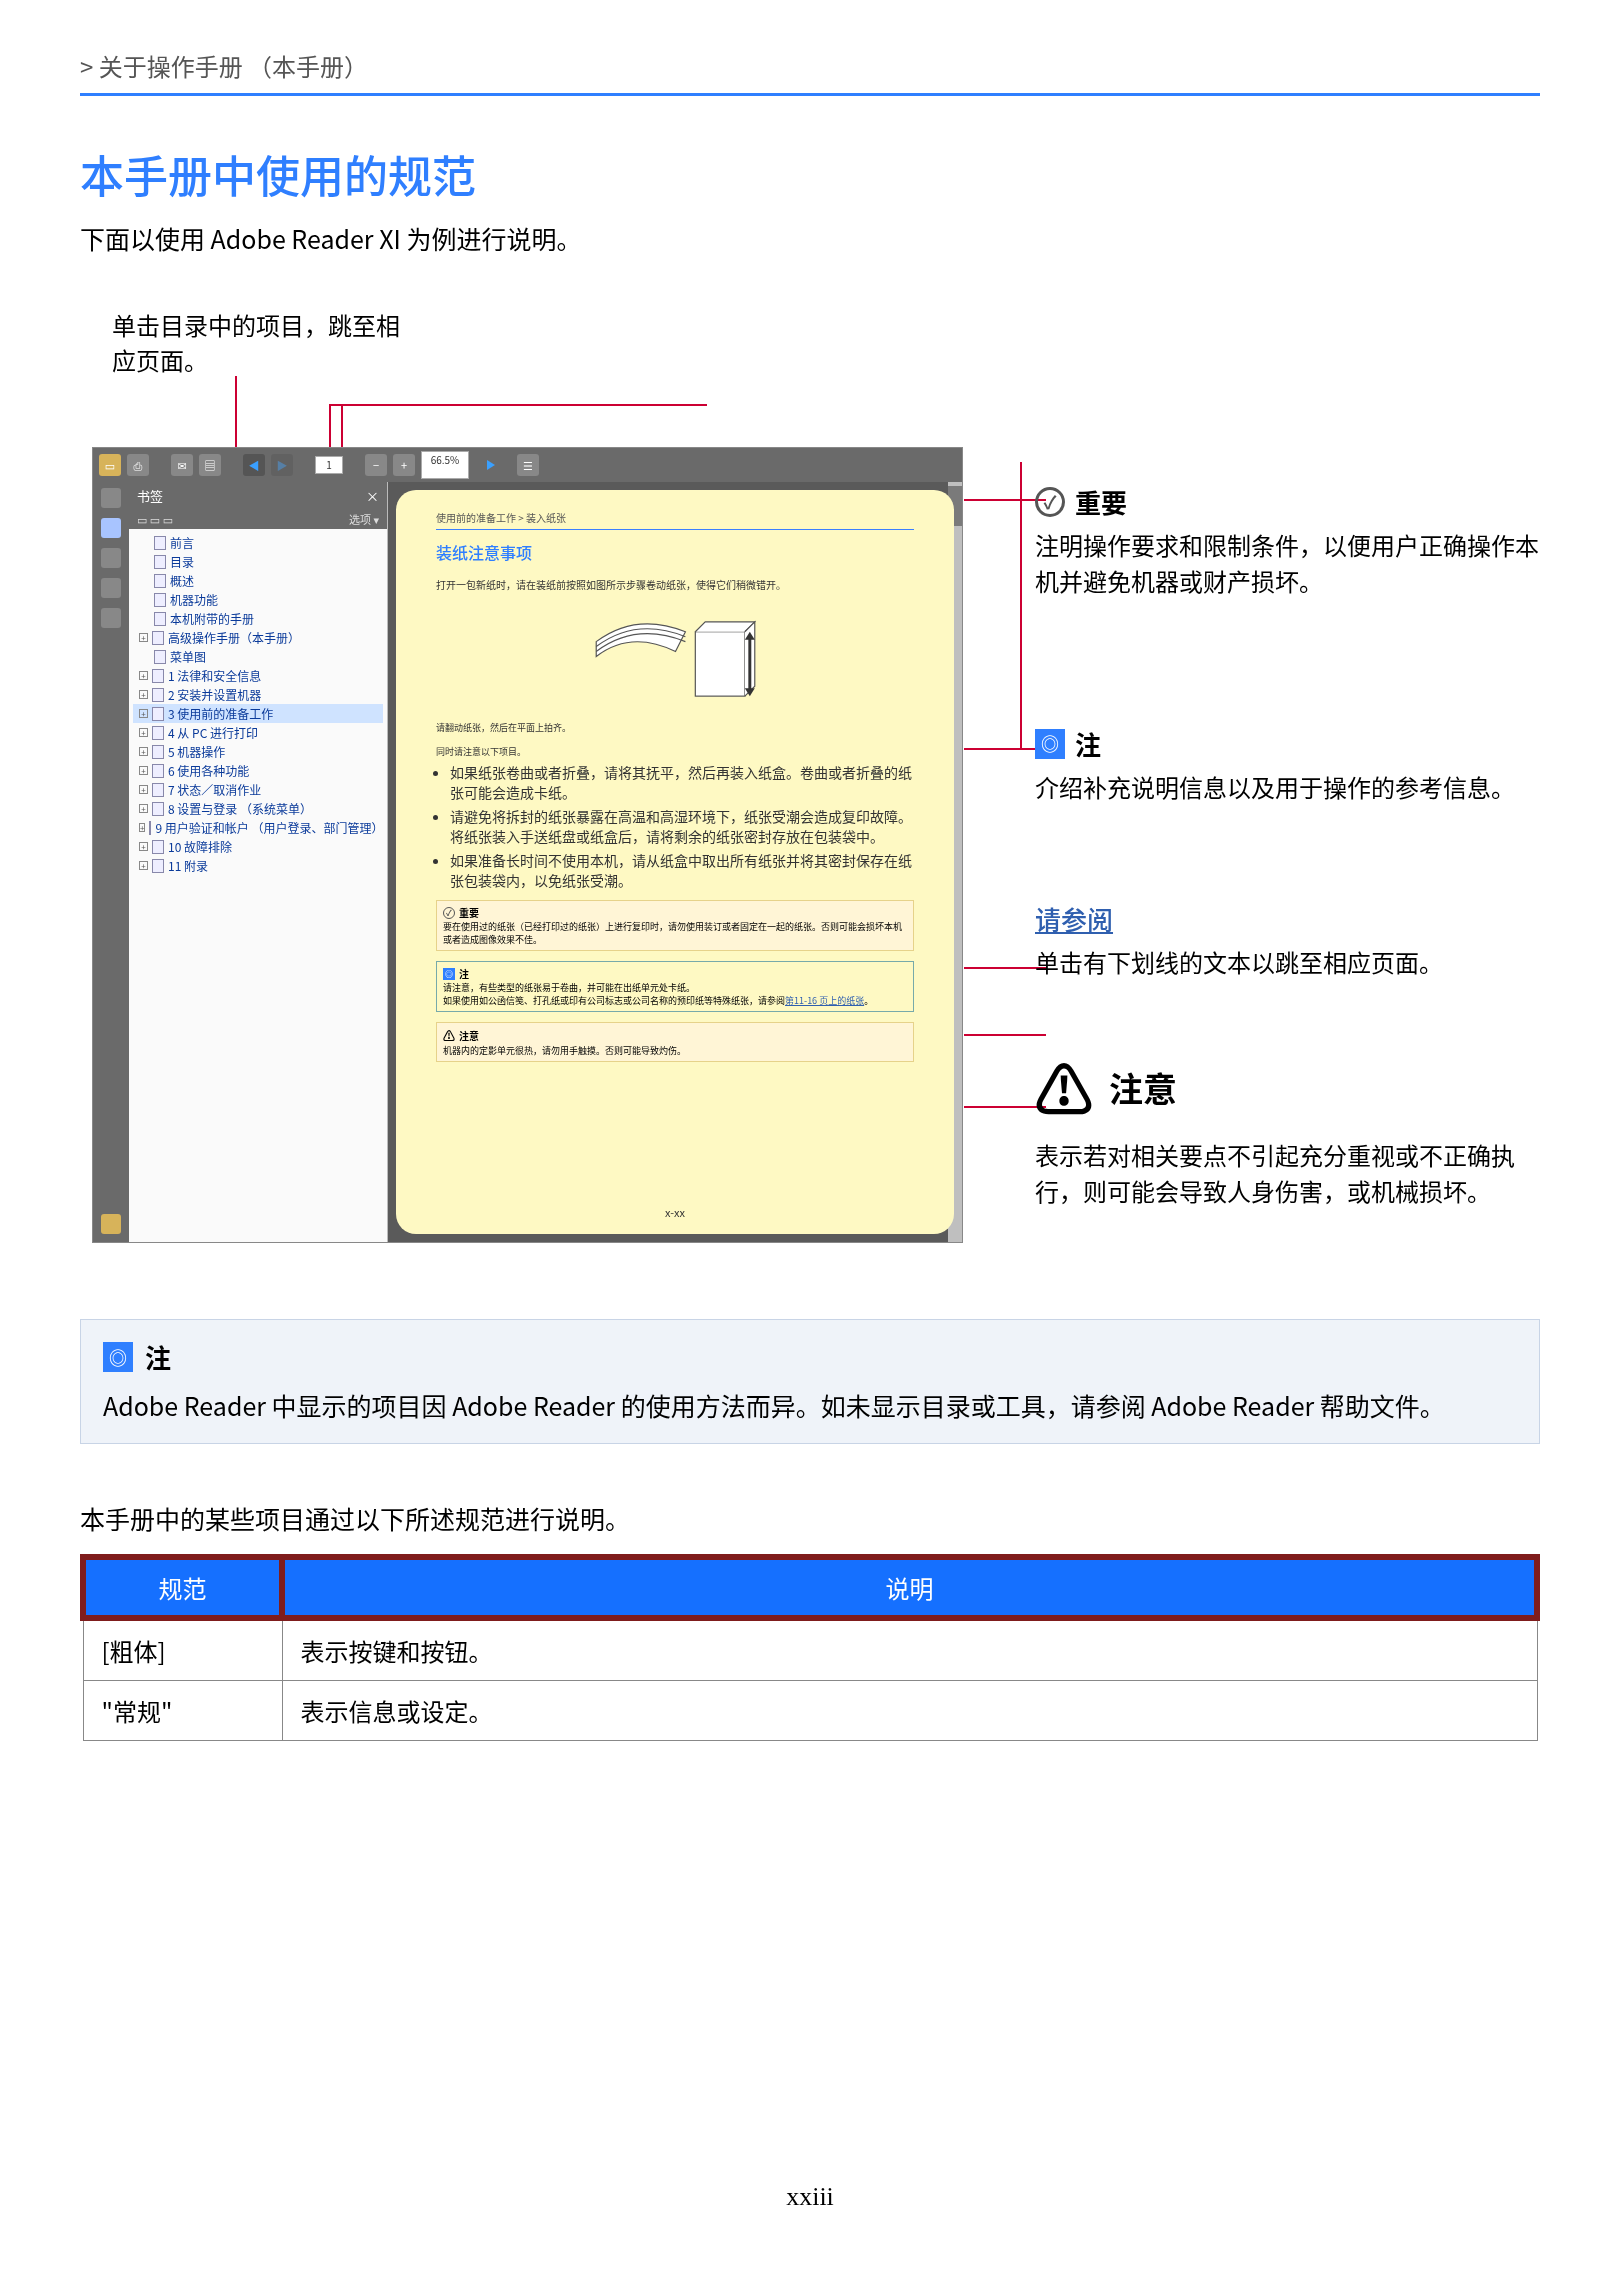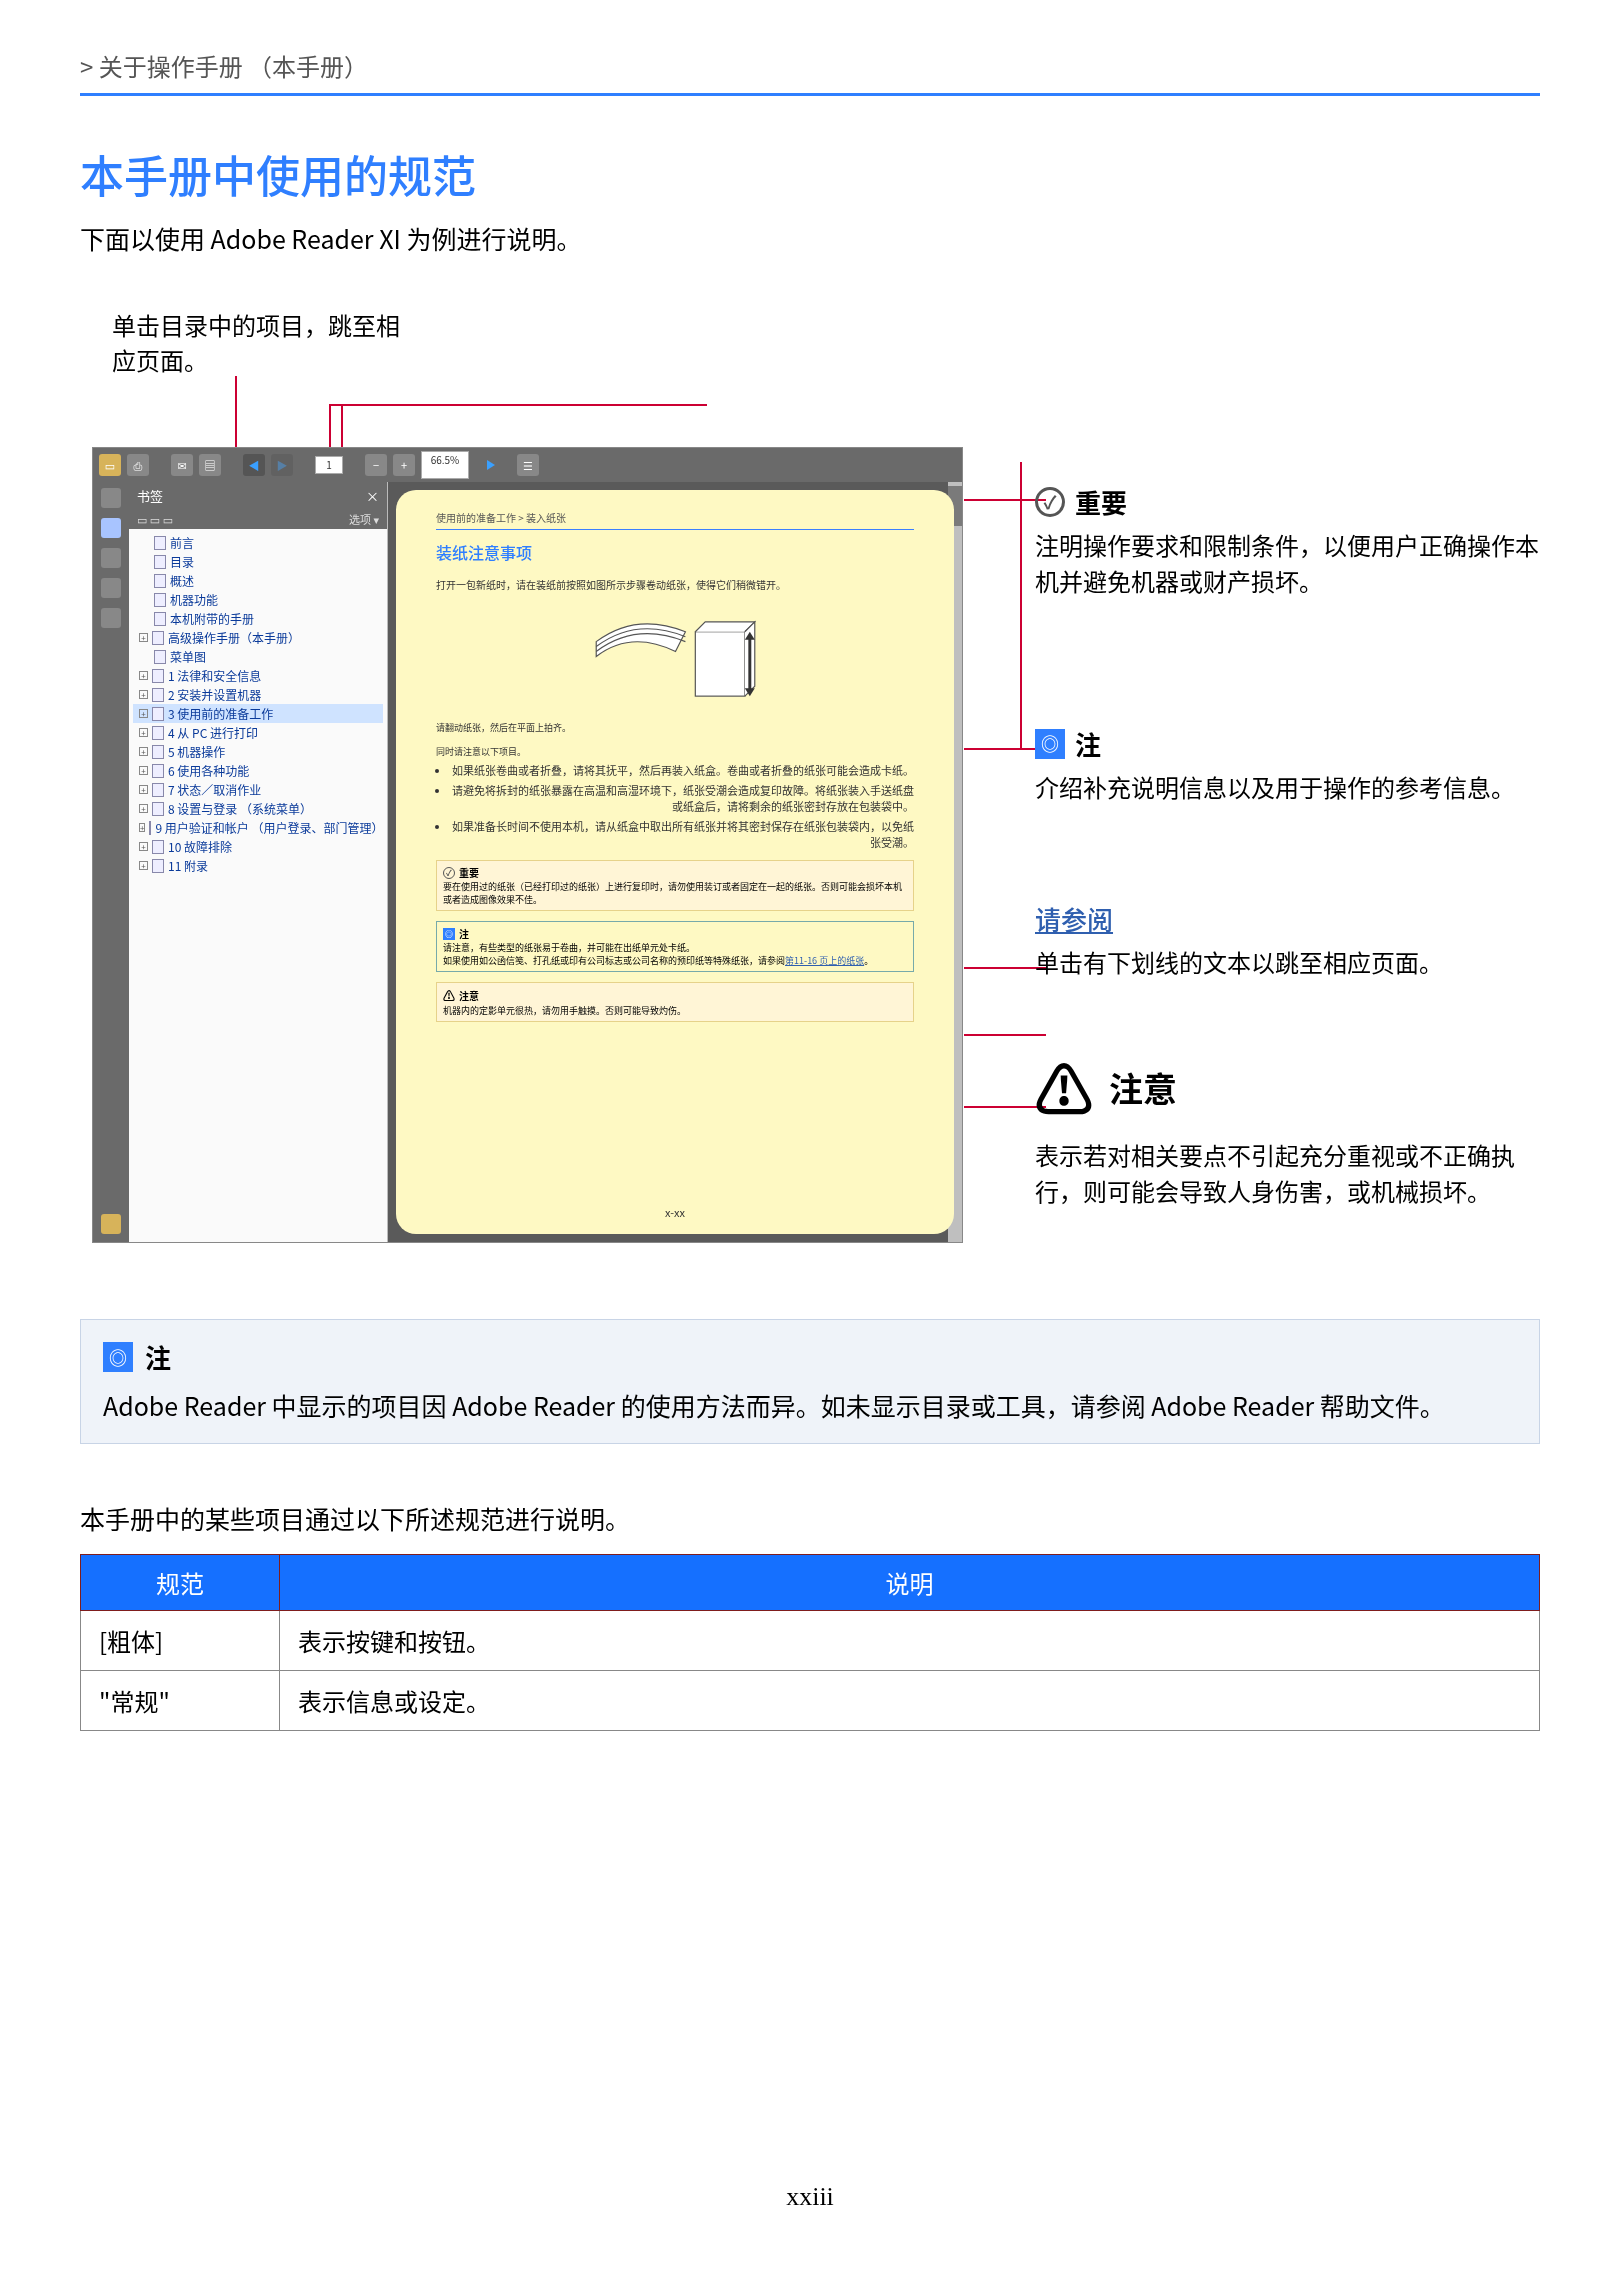--- a/index.html
+++ b/index.html
@@ -42,21 +42,21 @@
   .doc { flex:1; background:#5a5a5a; padding:8px; }
   .doc-page { background:#fef9c3; width:100%; height:100%; padding:20px 40px; position:relative;border-radius:20px; }
   .crumbs { font-size:10px; color:#555; }
   .doc-hr { border:none; border-top:1px solid #3a7fff; margin:4px 0 10px; }
   .doc-h { color:#2f7fff; font-size:16px; font-weight:500; }
   .doc-sub { font-size:10px; color:#333; margin-top:13px; }
   .illust { width:199px; height:109px; margin:10px auto 0; position:relative; }
   .illust svg { width:100%; height:100%; }
   .doc-p { font-size:10px; color:#333; margin-top:10px; line-height:1.5;}
   .doc-p.small { font-size:9px; }
-  .bullets { font-size:11px; color:#333; margin-top:4px; padding-left:14px;text-align:right;}
+  .bullets { font-size:14px; color:#333; margin-top:4px; padding-left:14px;}
   .bullets li { margin-bottom:4px; list-style: disc; }
   .note-box { margin-top:10px; padding:4px 6px; font-size:9px; }
   .note-imp { background:#fff5d6; border:1px solid #e6d28a;}
   .note-note { border:1px solid #7aa; }
   .note-warn { background:#fff5d6; border:1px solid #e6d28a;}
   .note-head { display:flex; align-items:center; gap:4px; font-weight:bold; font-size:10px;}
   .check-ic { width:12px; height:12px; border:1.5px solid #555; border-radius:50%; display:inline-flex; align-items:center; justify-content:center; font-size:8px; color:#555;}
   .note-ic { width:12px; height:12px; background:#2f7fff; color:#fff; display:inline-flex; align-items:center; justify-content:center; font-size:8px;}
   .warn-tri { font-size:12px; }
   .link-in { color:#2f5faf; text-decoration:underline; font-size:9px;}
@@ -74,21 +74,21 @@
   .lg-warn { font-size:58px; margin-right:6px;}
 
   
   .big-note { margin-top: 36px; background:#eff3f9; border:1px solid #c8d4e6; padding:18px 22px; }
   .big-note .lh { display:flex; align-items:center; gap:12px; font-weight:600; font-size:26px;}
   .big-note .desc { font-size:25px; margin-top:12px; line-height:1.5;}
 
   
   .tbl-intro { font-size:25px; margin-top:56px; }
   .conv-table { width:100%; border-collapse:collapse; margin-top:18px; font-size:24px; }
-  .conv-table th { background:#1570ff; color:#fff; font-weight:400; padding:10px 14px; border:1px solid #7f1d1d; }
+  .conv-table th { background:#1570ff; color:#fff; font-weight:400; padding:10px 14px; border:6px solid #7f1d1d; }
   .conv-table td { padding:12px 18px; border:1px solid #888; }
   .conv-table td.k { width:199px; }
 
   .page-num { position:absolute; bottom:80px; left:0; right:0; text-align:center; font-size:26px; font-family: "Times New Roman", serif;}
 </style>
 </head>
 <body>
 
 <div class="page">
   <div class="header-row">&gt; 关于操作手册 （本手册）</div>

